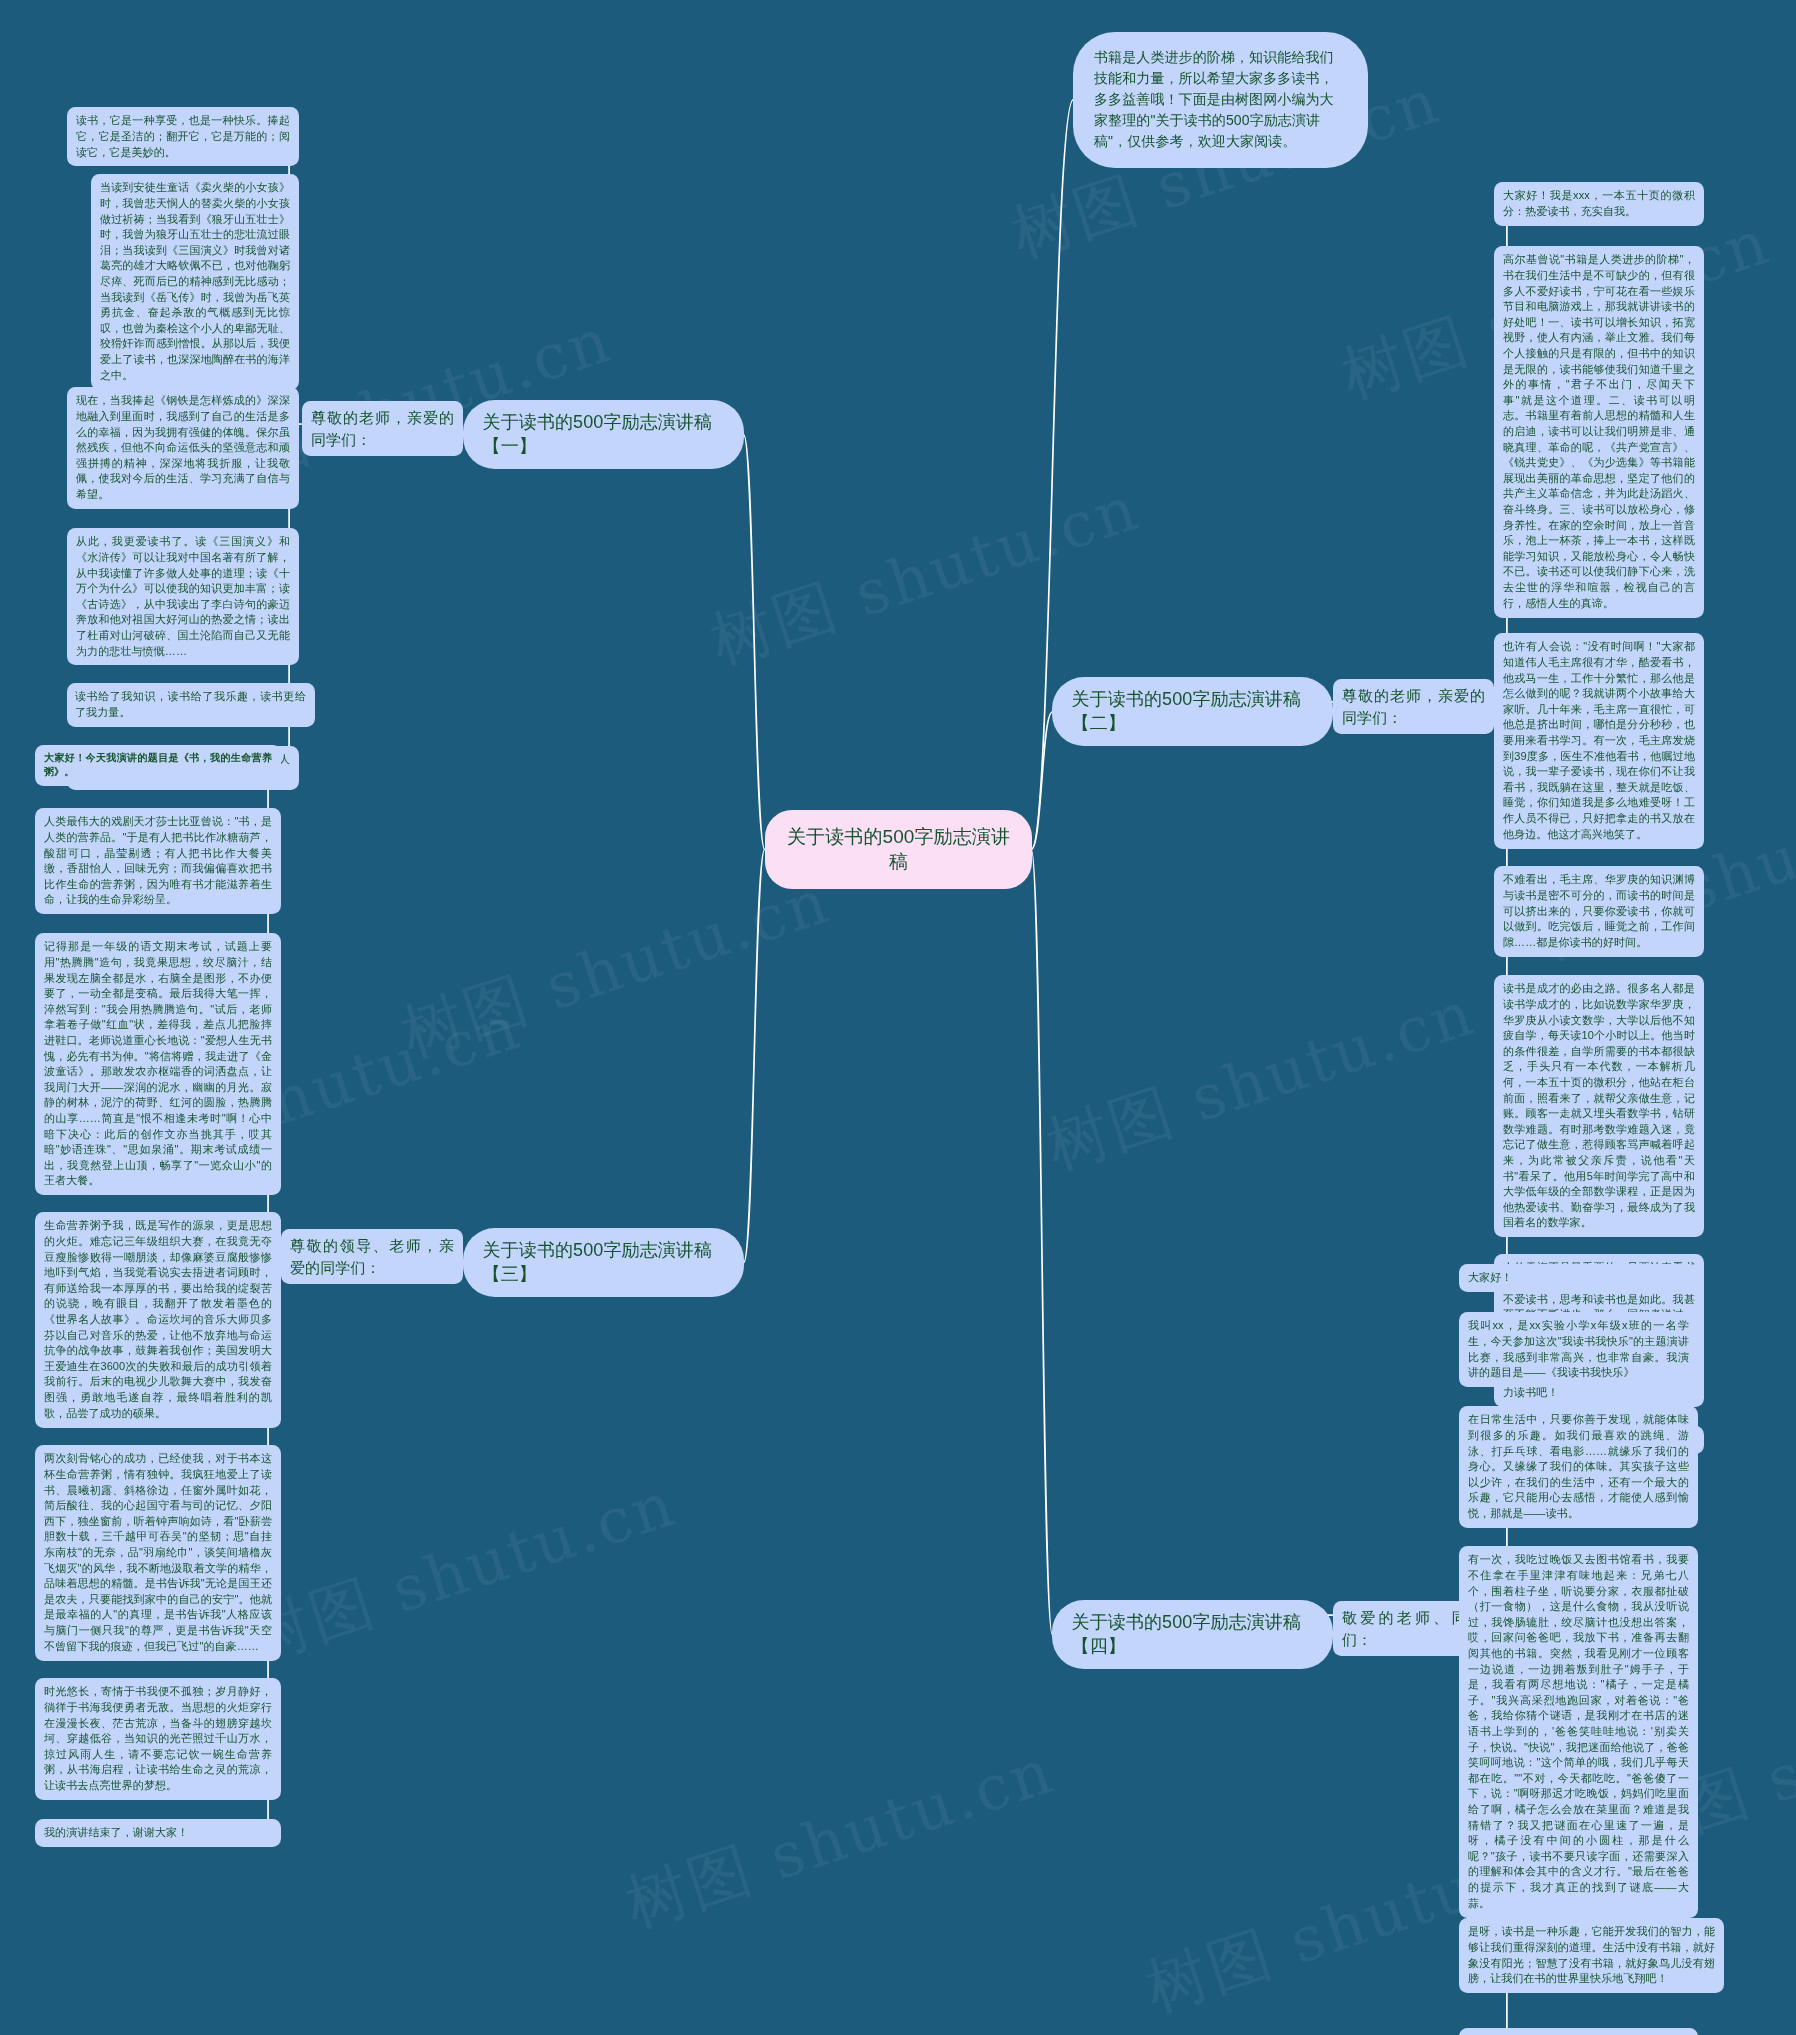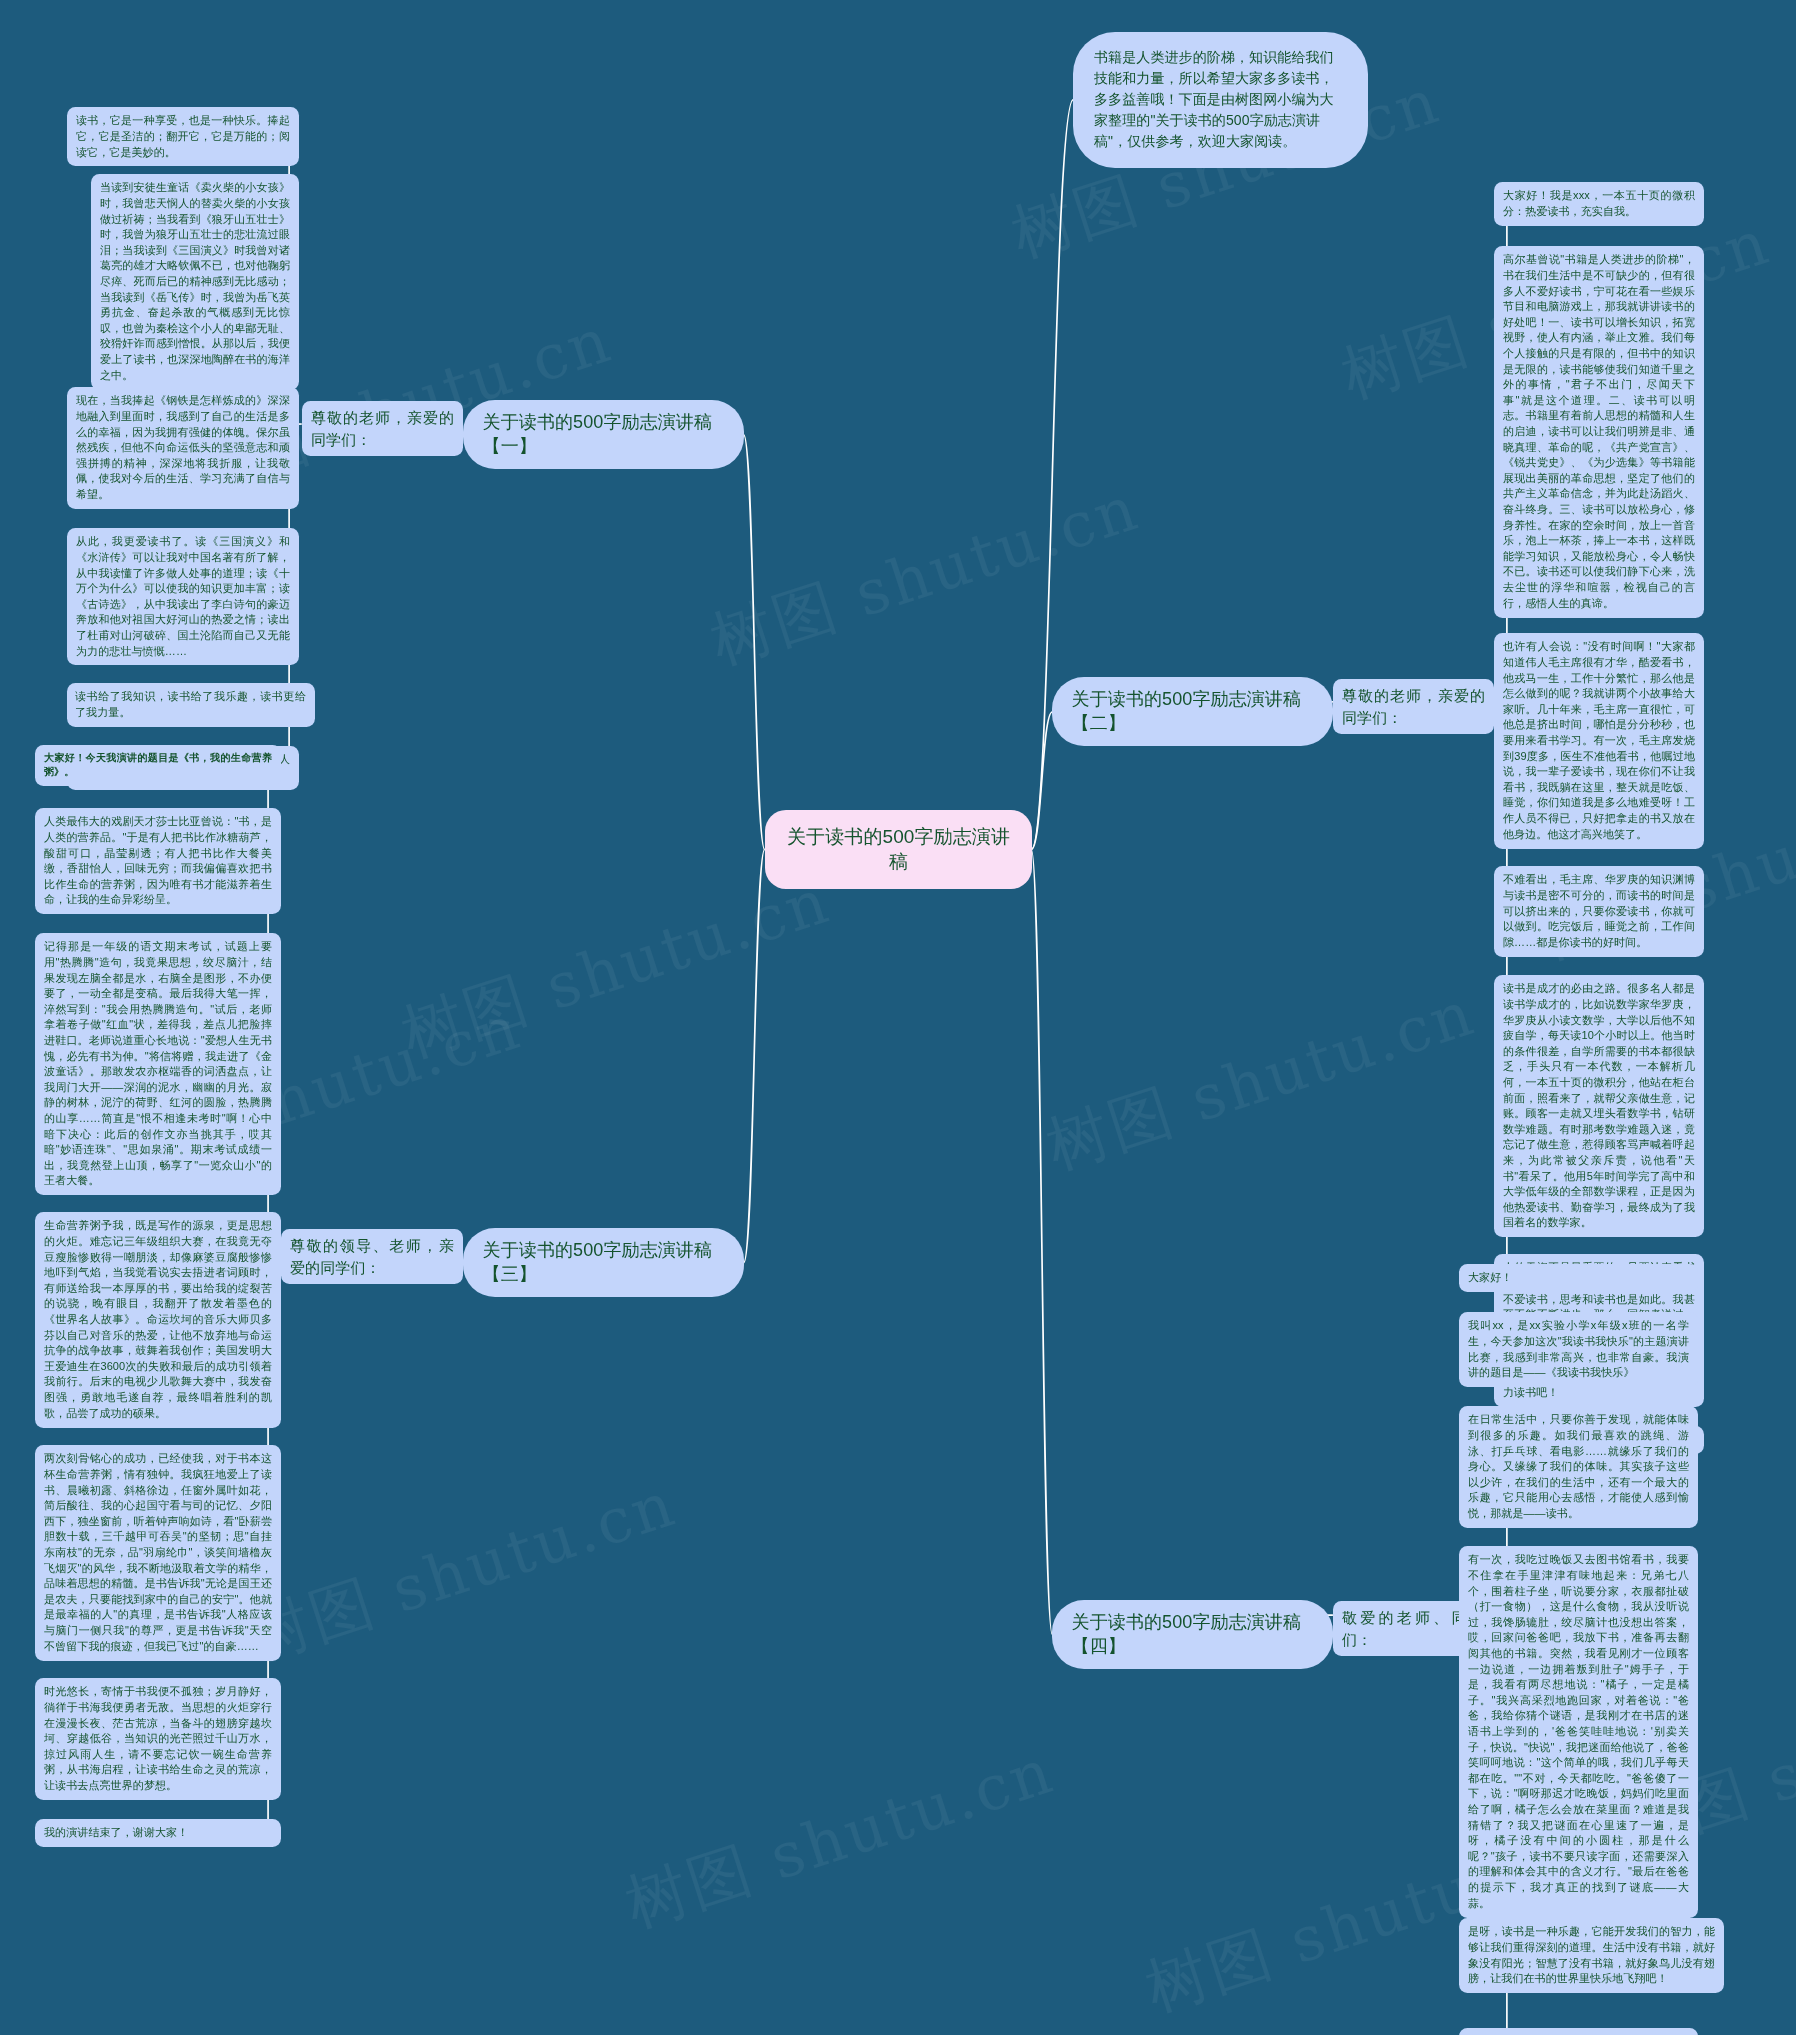--- a/index.html
+++ b/index.html
@@ -123,21 +123,21 @@
     <path d="M 2080 1822 L 2162 1822 Q 2148 1822 2148 1836" fill="none" stroke="#ffffff" stroke-width="2.4"></path>
     <path d="M 2148 1923 L 2080 1923" fill="none" stroke="#ffffff" stroke-width="2.4"></path>
     <path d="M 2148 2090 L 2080 2090" fill="none" stroke="#ffffff" stroke-width="2.4"></path>
     <path d="M 2148 2455 L 2080 2455" fill="none" stroke="#ffffff" stroke-width="2.4"></path>
     <path d="M 2148 2798 L 2080 2798" fill="none" stroke="#ffffff" stroke-width="2.4"></path>
     <path d="M 2148 2896 Q 2148 2910 2162 2910 L 2080 2910" fill="none" stroke="#ffffff" stroke-width="2.4"></path>
     <path d="M 2130 2302.5 L 2148 2302.5" fill="none" stroke="#ffffff" stroke-width="2.4"></path>
   </svg>
 
 <div id="nodes">
-    <div class="node root" style="left: 765px; top: 810px; width: 267px; border-radius: 21px;">关于读书的500字励志演讲稿</div>
+    <div class="node root" style="left: 765px; top: 810px; width: 267px;">关于读书的500字励志演讲稿</div>
     <div class="node intro" style="left: 1073px; top: 32px; width: 295px;">书籍是人类进步的阶梯，知识能给我们技能和力量，所以希望大家多多读书，多多益善哦！下面是由树图网小编为大家整理的"关于读书的500字励志演讲稿"，仅供参考，欢迎大家阅读。</div>
     <div class="node pill" style="left: 463px; top: 400px; width: 281px;">关于读书的500字励志演讲稿【一】</div>
     <div class="node small" style="left: 302px; top: 401px; width: 161px;">尊敬的老师，亲爱的同学们：</div>
     <div class="node small" style="left: 67px; top: 107px; width: 232px; font-size: 11px;">读书，它是一种享受，也是一种快乐。捧起它，它是圣洁的；翻开它，它是万能的；阅读它，它是美妙的。</div>
     <div class="node small" style="left: 67px; top: 174px; width: 208px; font-size: 11px; margin-left: 24px;">当读到安徒生童话《卖火柴的小女孩》时，我曾悲天悯人的替卖火柴的小女孩做过祈祷；当我看到《狼牙山五壮士》时，我曾为狼牙山五壮士的悲壮流过眼泪；当我读到《三国演义》时我曾对诸葛亮的雄才大略钦佩不已，也对他鞠躬尽瘁、死而后已的精神感到无比感动；当我读到《岳飞传》时，我曾为岳飞英勇抗金、奋起杀敌的气概感到无比惊叹，也曾为秦桧这个小人的卑鄙无耻、狡猾奸诈而感到憎恨。从那以后，我便爱上了读书，也深深地陶醉在书的海洋之中。</div>
     <div class="node small" style="left: 67px; top: 387px; width: 232px; font-size: 11px;">现在，当我捧起《钢铁是怎样炼成的》深深地融入到里面时，我感到了自己的生活是多么的幸福，因为我拥有强健的体魄。保尔虽然残疾，但他不向命运低头的坚强意志和顽强拼搏的精神，深深地将我折服，让我敬佩，使我对今后的生活、学习充满了自信与希望。</div>
     <div class="node small" style="left: 67px; top: 528px; width: 232px; font-size: 11px;">从此，我更爱读书了。读《三国演义》和《水浒传》可以让我对中国名著有所了解，从中我读懂了许多做人处事的道理；读《十万个为什么》可以使我的知识更加丰富；读《古诗选》，从中我读出了李白诗句的豪迈奔放和他对祖国大好河山的热爱之情；读出了杜甫对山河破碎、国土沦陷而自己又无能为力的悲壮与愤慨……</div>
     <div class="node small" style="left: 67px; top: 683px; width: 248px; font-size: 11px; padding-left: 8px;">读书给了我知识，读书给了我乐趣，读书更给了我力量。</div>
     <div class="node small" style="left: 67px; top: 746px; width: 232px; font-size: 11px;">书是智慧的源泉，书是知识的宝库，书是人类进步的阶梯，读书的感觉真好。</div>
     <div class="node pill" style="left: 1052px; top: 677px; width: 281px;">关于读书的500字励志演讲稿【二】</div>

